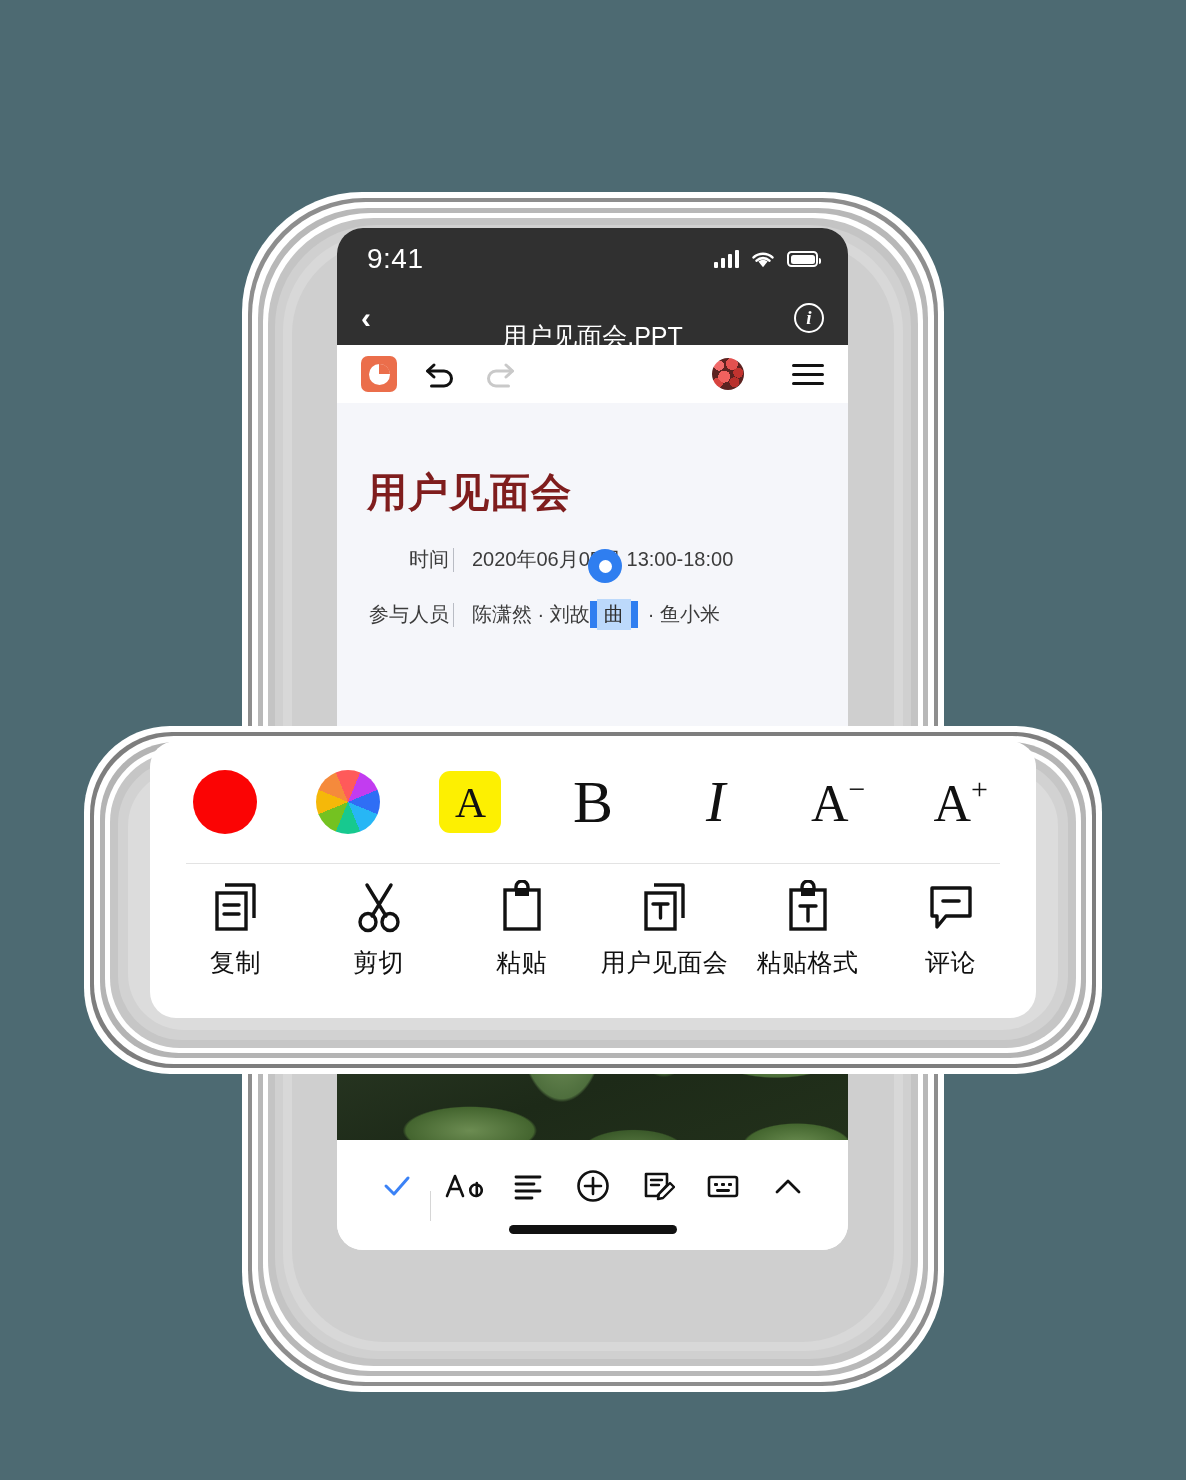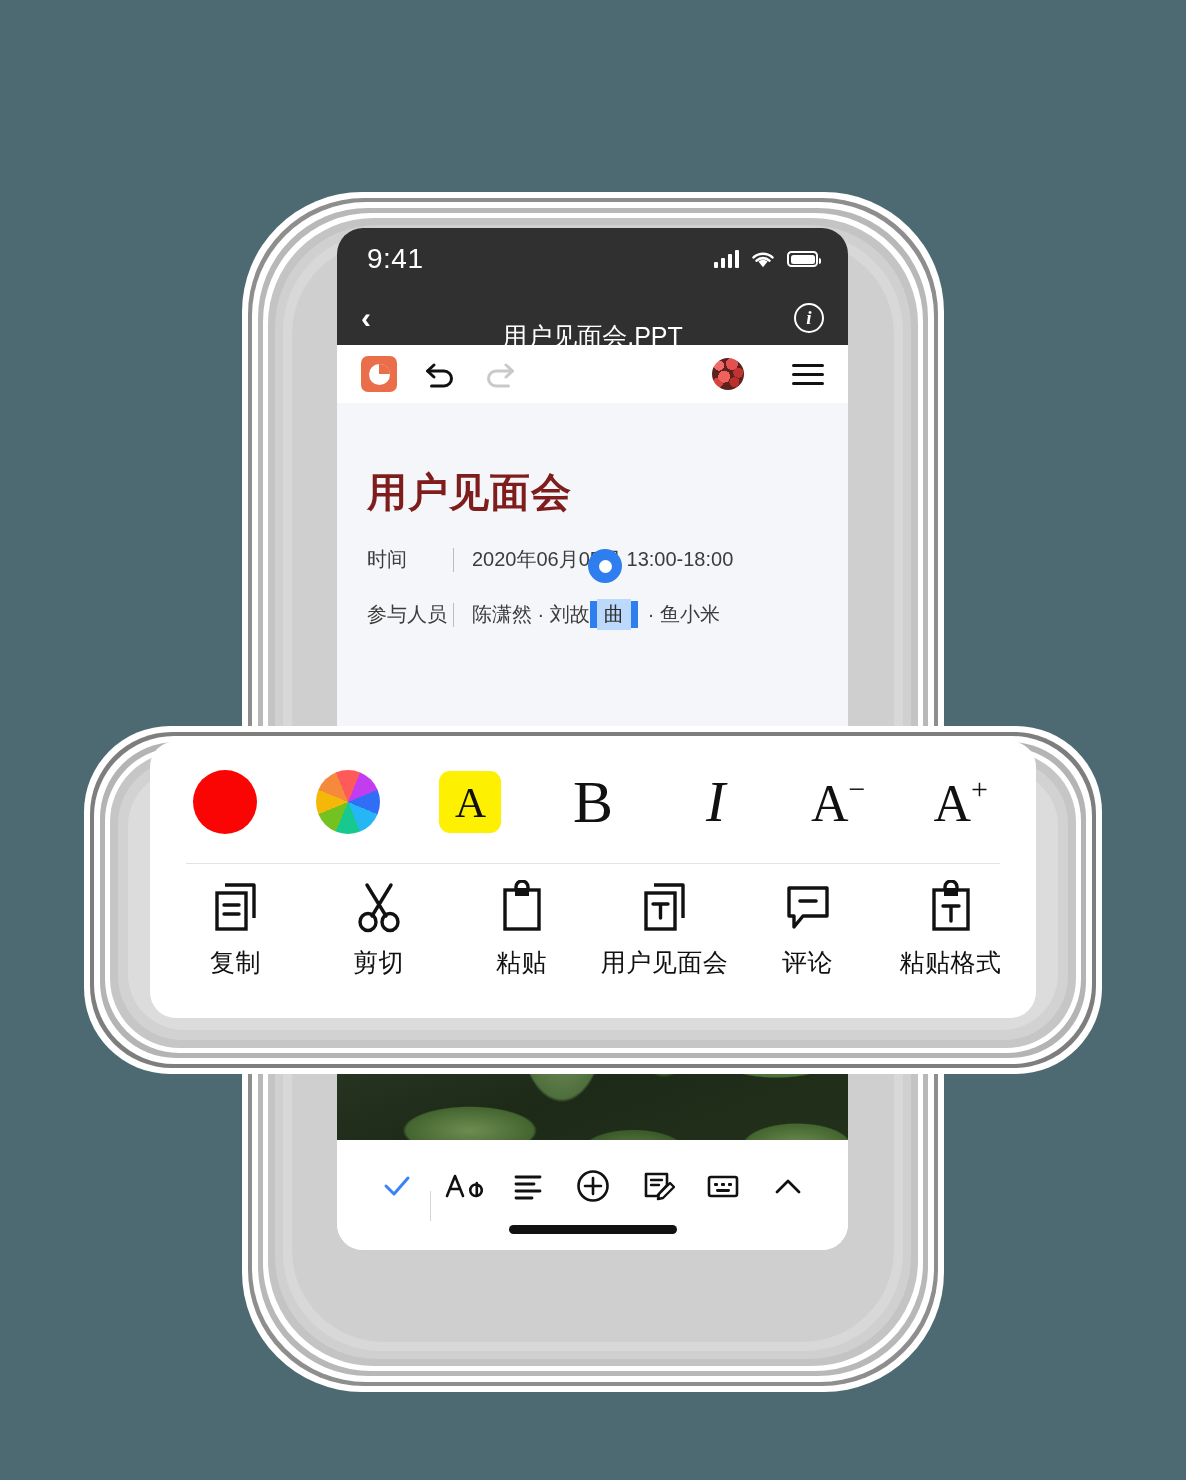--- a/index.html
+++ b/index.html
@@ -99,21 +99,21 @@
   #hamburger { width:32px; display:flex; flex-direction:column; gap:6px; margin-left:22px; }
   #hamburger i { display:block; height:3px; background:#111; border-radius:2px; }
 
   
   #doc {
     background:#f5f6fa; height: 790px; padding: 62px 30px 0 30px;
     position:relative;
   }
   #doc-title { font-size: 40px; font-weight:700; color:#7f1d1d; letter-spacing:1px; }
   .meta-row { display:flex; align-items:center; margin-top:26px; font-size:20px; color:#3c3c3c; }
-  .meta-label { width: 82px; color:#3c3c3c; }
+  .meta-label { width: 82px; color:#3c3c3c;text-align:right; }
   .meta-sep { width:1px; height:24px; background:#b9bcc4; margin: 0 18px 0 4px; }
   .meta-val { color:#3c3c3c; }
   .sel-hl { background:#bcd9fb; color:#2f2f2f; padding: 2px 7px; }
   .sel-bar { display:inline-block; width:7px; height:27px; background:#2f7ef0; vertical-align:-6px; }
   #sel-handle {
     position:absolute; left:251px; top:146px;
     width:34px; height:34px; border-radius:50%;
     background:#2f7ef0; display:flex; align-items:center; justify-content:center;
   }
   #sel-handle i { width:13px; height:13px; border-radius:50%; background:#fff; display:block; }
@@ -413,33 +413,33 @@
         <svg class="ic" viewBox="0 0 54 54">
           <path d="M16 5 H45 V38" stroke="#111" stroke-width="3.4" fill="none" stroke-linejoin="round"></path>
           <rect x="8" y="13" width="29" height="36" stroke="#111" stroke-width="3.4" fill="none"></rect>
           <path d="M15 24 H30 M22.5 24 V38" stroke="#111" stroke-width="3.4" stroke-linecap="round"></path>
         </svg>
         <div class="lbl">用户见面会</div>
       </div>
 
       <div class="cell">
         <svg class="ic" viewBox="0 0 54 54">
-          <path d="M8 8 H46 V36 H22 L13 47 V36 H8 Z" stroke="#111" stroke-width="3.4" fill="none" stroke-linejoin="round"></path>
-          <path d="M19 21 H35" stroke="#111" stroke-width="3.6" stroke-linecap="round"></path>
-        </svg>
-        <div class="lbl">评论</div>
-      </div>
-
-      <div class="cell">
-        <svg class="ic" viewBox="0 0 54 54">
           <rect x="10" y="10" width="34" height="39" stroke="#111" stroke-width="3.4" fill="none"></rect>
           <path d="M21 10 V7 a6 6 0 0 1 12 0 V10" stroke="#111" stroke-width="3.4" fill="none" stroke-linejoin="round"></path>
           <rect x="20" y="8" width="14" height="8" fill="#111"></rect>
           <path d="M19 26 H35 M27 26 V41" stroke="#111" stroke-width="3.4" stroke-linecap="round"></path>
         </svg>
         <div class="lbl">粘贴格式</div>
       </div>
 
+      <div class="cell">
+        <svg class="ic" viewBox="0 0 54 54">
+          <path d="M8 8 H46 V36 H22 L13 47 V36 H8 Z" stroke="#111" stroke-width="3.4" fill="none" stroke-linejoin="round"></path>
+          <path d="M19 21 H35" stroke="#111" stroke-width="3.6" stroke-linecap="round"></path>
+        </svg>
+        <div class="lbl">评论</div>
+      </div>
+
 
     </div>
   </div>
 
 </div>
 
 </body></html>

